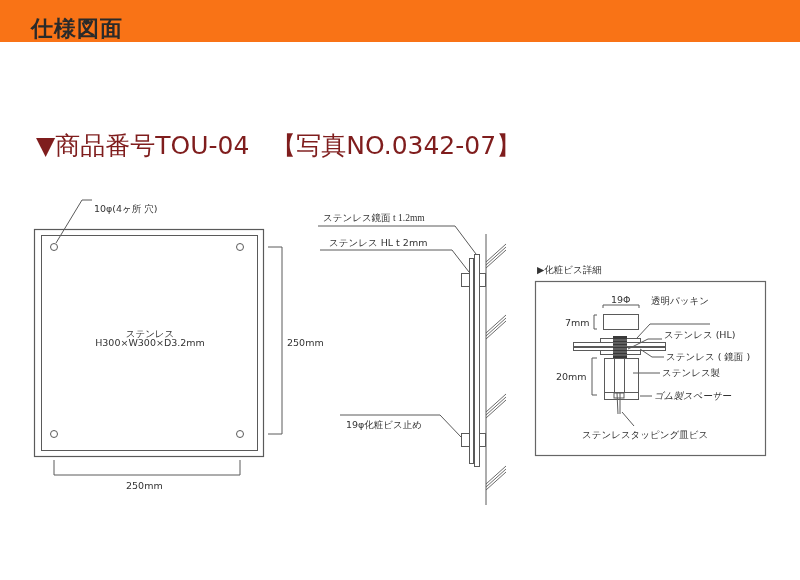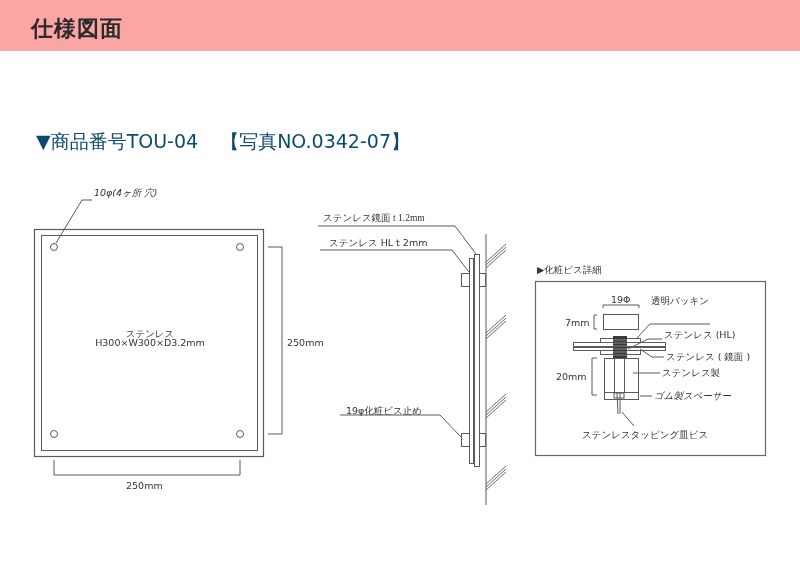--- a/index.html
+++ b/index.html
@@ -3,30 +3,30 @@
   <meta charset="utf-8">
   <style>
     html, body { margin: 0; padding: 0; }
     body {
       width: 800px; height: 580px; position: relative; overflow: hidden;
       background: #ffffff;
       font-family: "DejaVu Sans", "Liberation Sans", sans-serif;
       color: #2b2b2b;
     }
     .header {
-      position: absolute; left: 0; top: 0; width: 800px; height: 51px;
-      background: #fca5a5;
+      position: absolute; left: 0; top: 0; width: 800px; height: 42px;
+      background: #f97316;
     }
     .header-title {
       position: absolute; left: 31px; top: 14px;
       font-size: 22px; font-weight: bold; color: #2a2a2a; letter-spacing: 1px;
     }
     .product-line {
       position: absolute; left: 36px; top: 129px;
-      font-size: 19px; color: #0c4a6e; white-space: nowrap;
+      font-size: 25px; color: #7f1d1d; white-space: nowrap;
     }
     .product-line .gap { display: inline-block; width: 22px; }
     svg.drawing { position: absolute; left: 0; top: 0; }
     .lbl {
       position: absolute; font-size: 9.5px; color: #333; white-space: nowrap;
       line-height: 1;
     }
     .lbl.center { text-align: center; }
     .detail-title {
       position: absolute; left: 537px; top: 264px; font-size: 9.5px; color: #333;
@@ -138,29 +138,29 @@
       <line x1="613" y1="343" x2="627" y2="343"></line>
       <line x1="613" y1="346" x2="627" y2="346"></line>
       <line x1="613" y1="349" x2="627" y2="349"></line>
       <line x1="613" y1="352" x2="627" y2="352"></line>
       <line x1="613" y1="355" x2="627" y2="355"></line>
     </g>
     <rect x="614" y="393" width="10" height="5" fill="none" stroke="#5a5a5a"></rect>
   </g>
 </svg>
 
-<div class="lbl" style="left:94px; top:188px;font-style:italic;">10φ(4ヶ所 穴)</div>
+<div class="lbl" style="left:94px; top:204px;">10φ(4ヶ所 穴)</div>
 <div class="lbl center" style="left:60px; top:329px; width:180px;">ステンレス</div>
 <div class="lbl center" style="left:60px; top:338px; width:180px;">H300×W300×D3.2mm</div>
 <div class="lbl" style="left:287px; top:338px;">250mm</div>
 <div class="lbl" style="left:126px; top:481px;">250mm</div>
 
 <div class="lbl" style="left:323px; top:214px;font-family:Liberation Serif, serif;">ステンレス鏡面  t 1.2mm</div>
 <div class="lbl" style="left:329px; top:238px;">ステンレス HL  t 2mm</div>
-<div class="lbl" style="left:346px; top:406px;">19φ化粧ビス止め</div>
+<div class="lbl" style="left:346px; top:420px;">19φ化粧ビス止め</div>
 
 <div class="detail-title">
   <span>▶</span><span>化粧ビス詳細</span>
 </div>
 <div class="lbl" style="left:611px; top:295px;">19Φ</div>
 <div class="lbl" style="left:565px; top:318px;">7mm</div>
 <div class="lbl" style="left:556px; top:372px;">20mm</div>
 <div class="lbl" style="left:651px; top:296px;">透明パッキン</div>
 <div class="lbl" style="left:664px; top:330px;">ステンレス (HL)</div>
 <div class="lbl" style="left:666px; top:352px;">ステンレス ( 鏡面 )</div>

